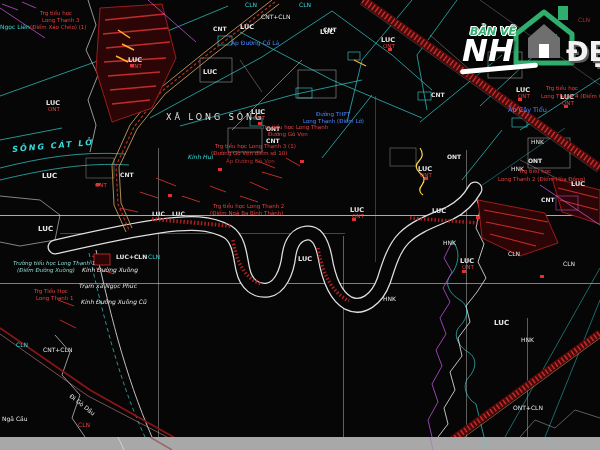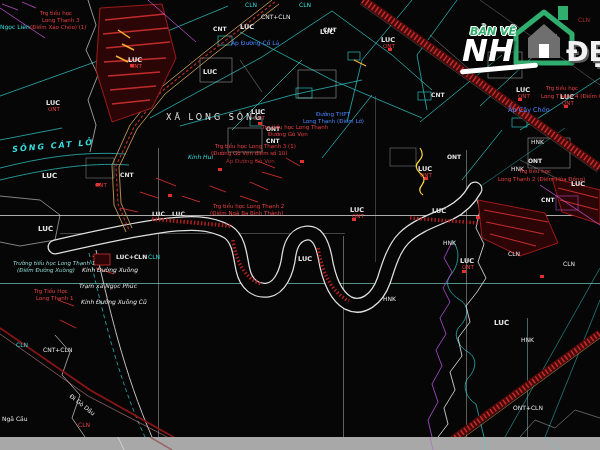--- a/index.html
+++ b/index.html
@@ -254,21 +254,21 @@
       <span class="lbl" style="left: 420px; top: 173px; color: rgb(230, 64, 64); font-size: 5.5px;">ONT</span>
       <span class="lbl" style="left: 352px; top: 214px; color: rgb(230, 64, 64); font-size: 5.5px;">ONT</span>
       <span class="lbl" style="left: 462px; top: 265px; color: rgb(230, 64, 64); font-size: 5.5px;">ONT</span>
       <span class="lbl" style="left: 518px; top: 94px; color: rgb(230, 64, 64); font-size: 5.5px;">ONT</span>
       <span class="lbl" style="left: 562px; top: 101px; color: rgb(230, 64, 64); font-size: 5.5px;">ONT</span>
       <span class="lbl" style="left: 95px; top: 183px; color: rgb(230, 64, 64); font-size: 5.5px;">ONT</span>
       <span class="lbl" style="left: 166px; top: 114px; color: rgb(230, 230, 230); font-size: 8px; letter-spacing: 3px;">XÃ LONG SÔNG</span>
       <span class="lbl" style="left: 12px; top: 146px; color: rgb(56, 220, 220); font-size: 8px; font-weight: bold; font-style: italic; letter-spacing: 2px; transform: rotate(-5deg);">SÔNG CÁT LỞ</span>
       <span class="lbl" style="left: 0px; top: 24px; color: rgb(56, 220, 220); font-size: 6px;">Ngọc Liên</span>
       <span class="lbl" style="left: 231px; top: 40px; color: rgb(74, 134, 255); font-size: 6px;">Ấp Đường Cổ Lá</span>
-      <span class="lbl" style="left: 508px; top: 107px; color: rgb(74, 134, 255); font-size: 6.5px;">Ấp Cây Chéo</span>
+      <span class="lbl" style="left: 508px; top: 107px; color: rgb(74, 134, 255); font-size: 6.5px;">Ấp Cây Tiểu</span>
       <span class="lbl" style="left: 316px; top: 112px; color: rgb(74, 134, 255); font-size: 5.5px;">Đường THPT</span>
       <span class="lbl" style="left: 303px; top: 119px; color: rgb(74, 134, 255); font-size: 5.5px;">Long Thạnh (Điểm Lở)</span>
       <span class="lbl" style="left: 40px; top: 11px; color: rgb(230, 64, 64); font-size: 5.5px;">Trg tiểu học</span>
       <span class="lbl" style="left: 42px; top: 18px; color: rgb(230, 64, 64); font-size: 5.5px;">Long Thạnh 3</span>
       <span class="lbl" style="left: 30px; top: 25px; color: rgb(230, 64, 64); font-size: 5.5px;">(Điểm Xáo Chéo) (1)</span>
       <span class="lbl" style="left: 215px; top: 144px; color: rgb(230, 64, 64); font-size: 5.5px;">Trg tiểu học Long Thạnh 3 (1)</span>
       <span class="lbl" style="left: 211px; top: 151px; color: rgb(230, 64, 64); font-size: 5.5px;">(Đường Gò Vẹn điểm số 10)</span>
       <span class="lbl" style="left: 226px; top: 159px; color: rgb(168, 48, 48); font-size: 5.5px;">Ấp Đường Gò Vẹn</span>
       <span class="lbl" style="left: 262px; top: 125px; color: rgb(230, 64, 64); font-size: 5.5px;">Trg tiểu học Long Thạnh</span>
       <span class="lbl" style="left: 268px; top: 132px; color: rgb(230, 64, 64); font-size: 5.5px;">Đường Gò Vẹn</span>

